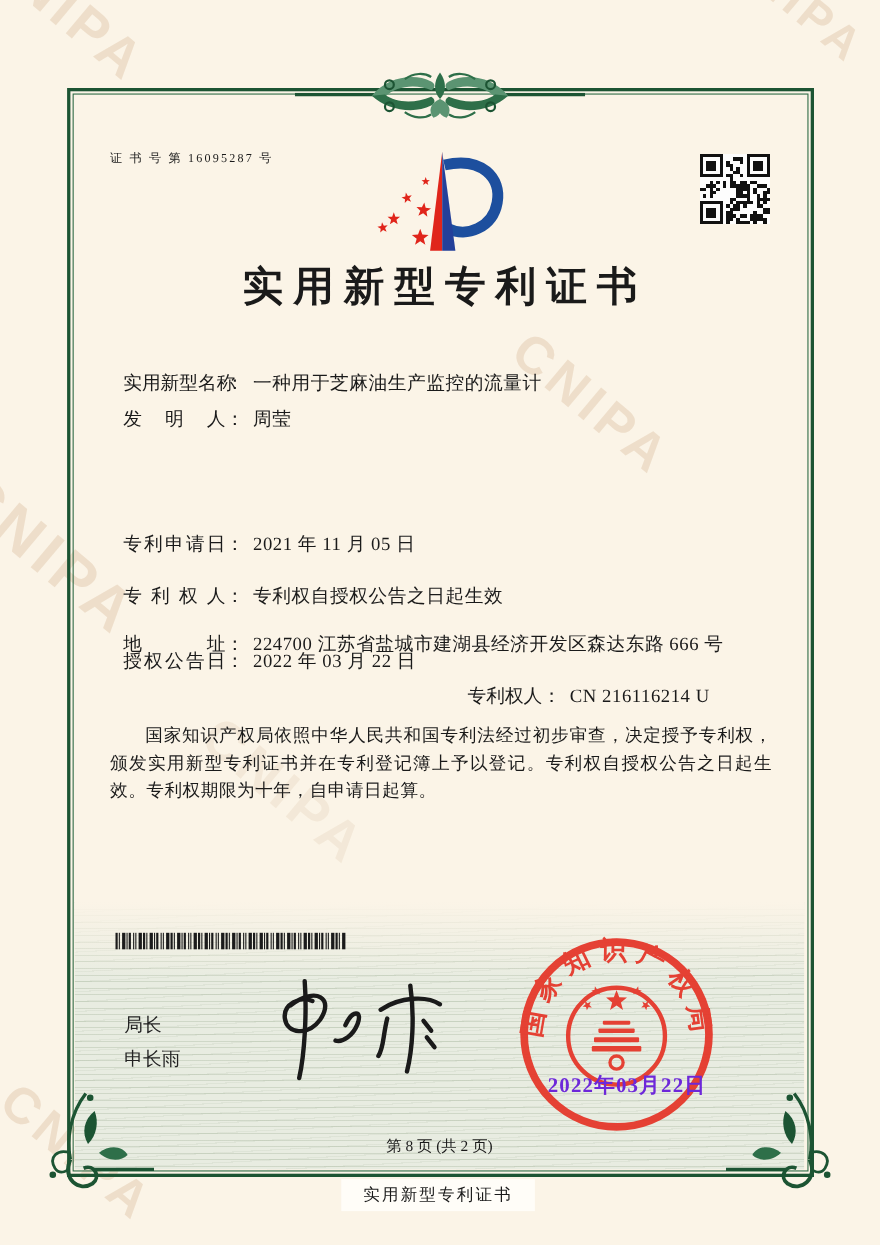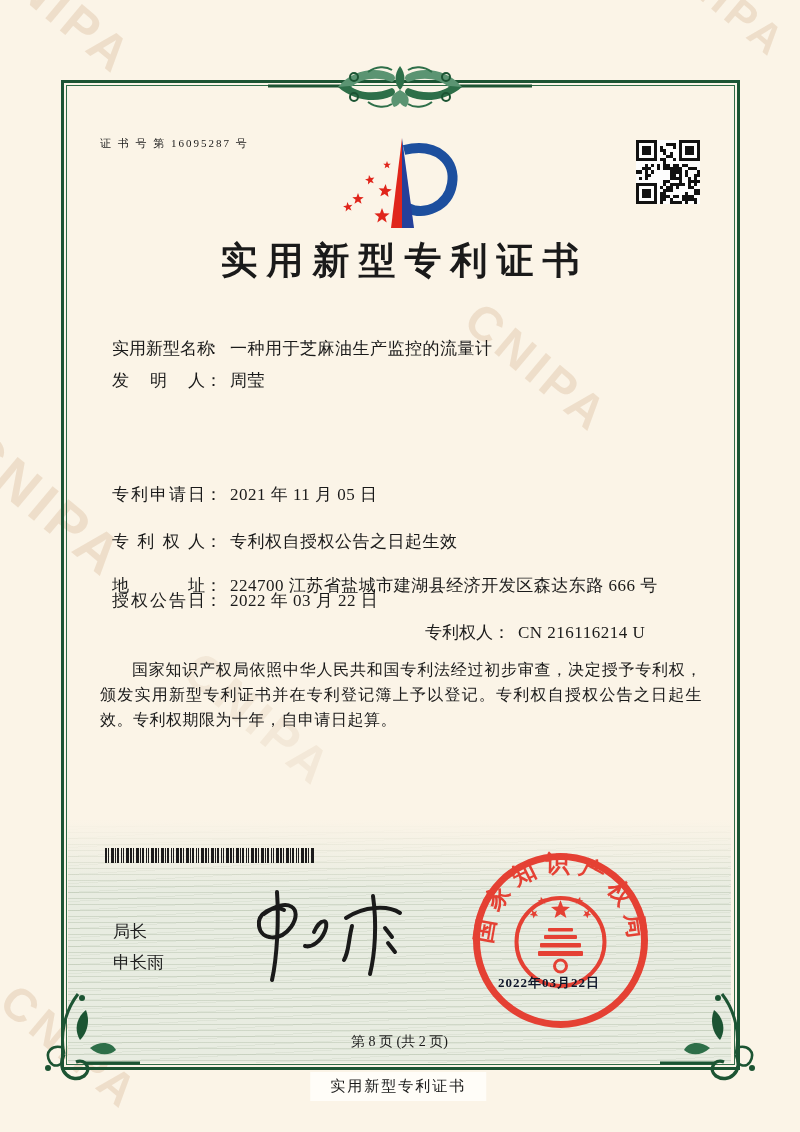--- a/index.html
+++ b/index.html
@@ -41,21 +41,21 @@
         text-indent:2em;letter-spacing:0.5px;}
 
   #barcode{left:105px;top:848px;width:212px;height:15px;display:flex;align-items:stretch;}
   #barcode div{background:#1b1b1b;}
 
   #officer{left:113px;top:916px;font-family:"Liberation Sans","DejaVu Sans",sans-serif;
            font-size:17px;line-height:31px;color:#222;}
   #signature{left:228px;top:880px;}
 
   #seal{left:468px;top:848px;opacity:0.95;z-index:6;}
-  #seal-date{left:498px;top:974px;font-size:13px;font-weight:600;color:#0f172a;
+  #seal-date{left:498px;top:974px;font-size:19px;font-weight:600;color:#6d28d9;
              letter-spacing:1px;z-index:7;}
 
   #page-info{left:66px;top:1033px;width:667px;text-align:center;font-size:14px;}
   #continuation{left:50%;top:1072px;transform:translateX(-51%);background:#fffdf8;
                 padding:5px 20px;font-size:15px;letter-spacing:2px;z-index:5;}
 
   .orn{position:absolute;z-index:4;}
 </style>
 </head>
 <body>

